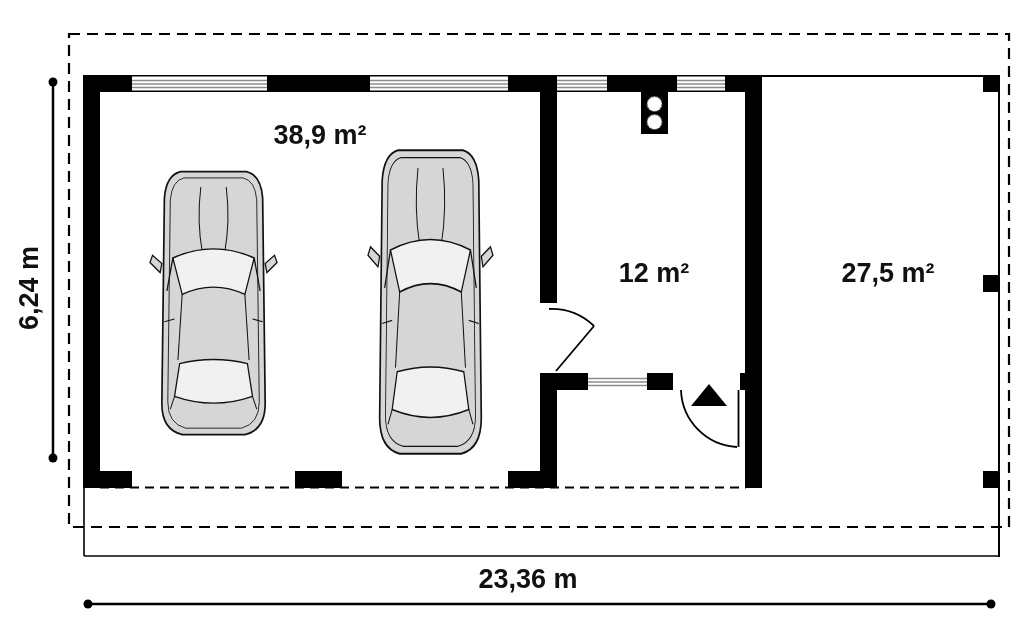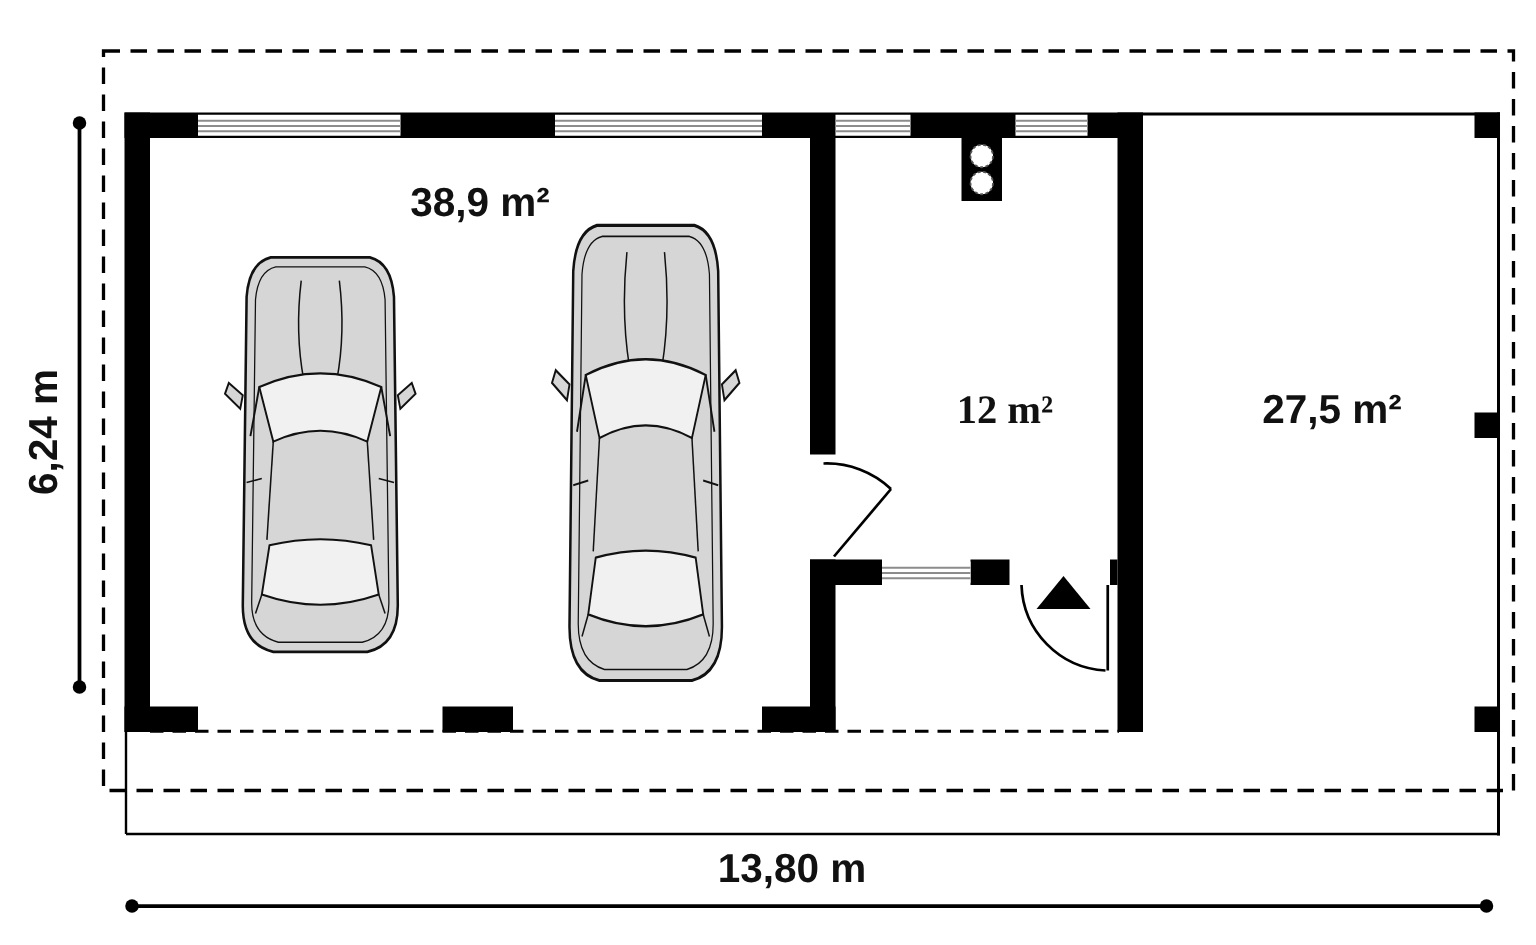--- a/index.html
+++ b/index.html
@@ -119,21 +119,21 @@
       <circle cx="88" cy="604" r="4.5" fill="#000"></circle>
       <circle cx="991" cy="604" r="4.5" fill="#000"></circle>
     </g>
 
     <use href="#car-top" transform="translate(150,167) scale(0.847,0.91)"></use>
     <use href="#car-top" transform="translate(368,145) scale(0.833,1.05)"></use>
   </svg>
 
   <div class="label" style="left:250px;top:120px;width:140px;">38,9 m²</div>
 
-  <div class="label" style="left:610px;top:258px;width:120px;font-family:Liberation Serif, serif;">12 m²</div>
+  <div class="label" style="left:594px;top:258px;width:120px;">12 m²</div>
 
   <div class="label" style="left:818px;top:258px;width:140px;">27,5 m²</div>
 
   <div class="label label-v" style="left:-51px;top:273px;width:160px;">6,24 m</div>
 
-  <div class="label" style="left:448px;top:564px;width:160px;">13,80 m</div>
+  <div class="label" style="left:448px;top:564px;width:160px;">23,36 m</div>
 
 </div>
 
 </body></html>

